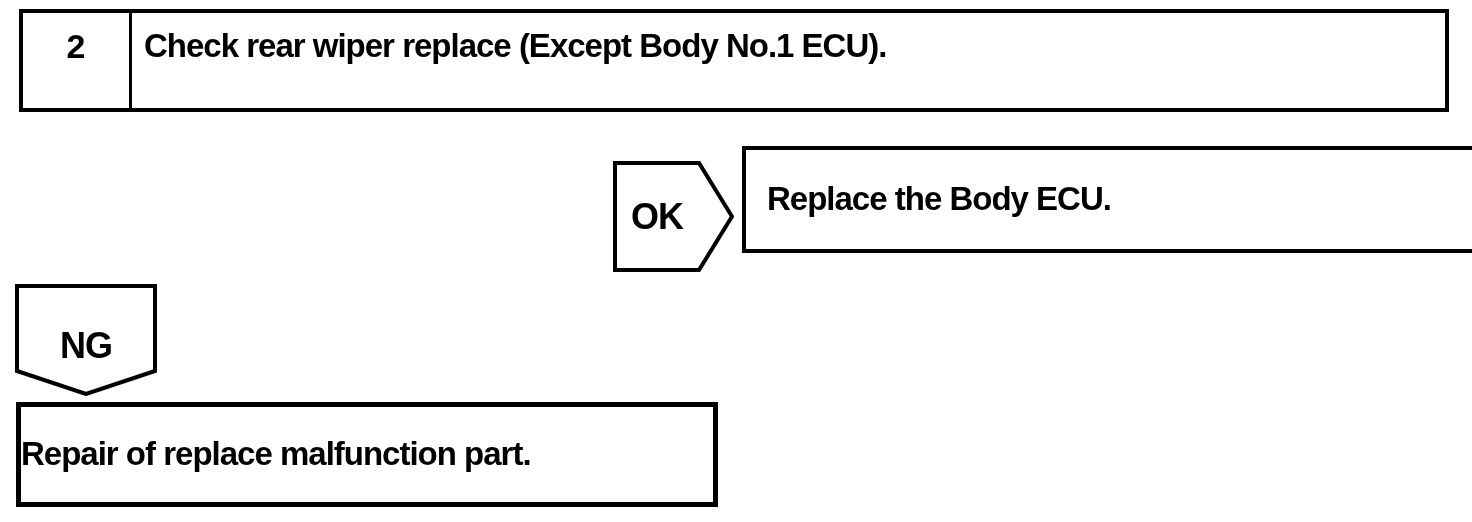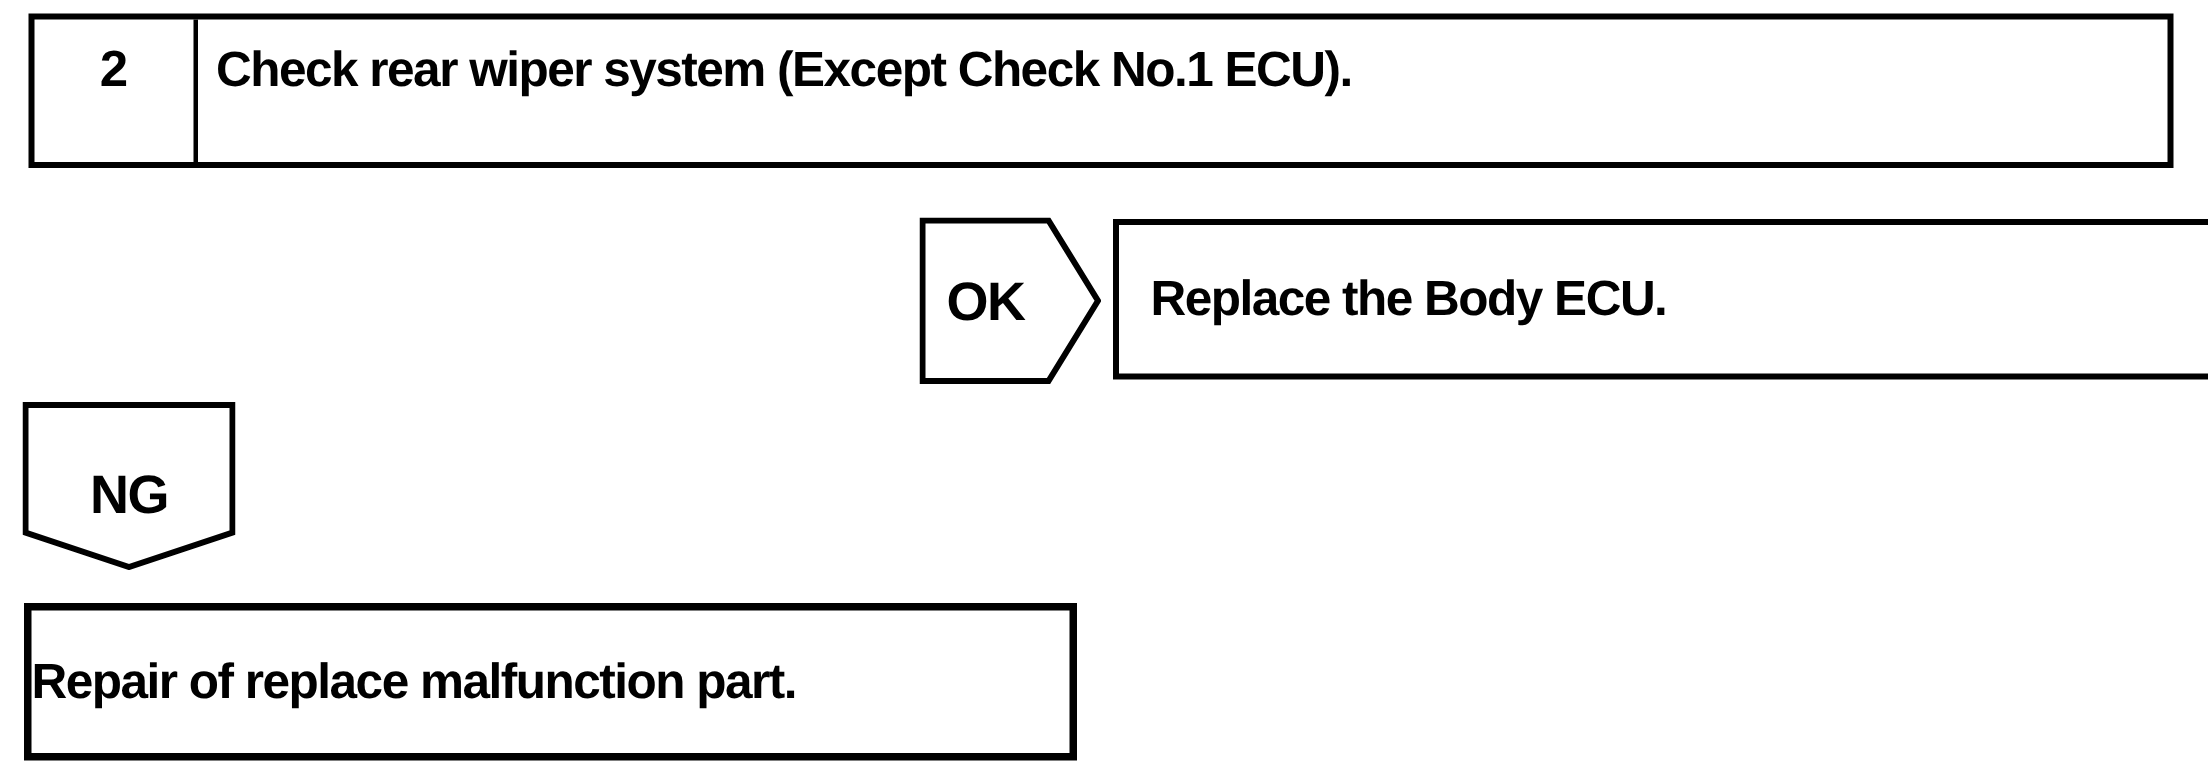--- a/index.html
+++ b/index.html
@@ -46,20 +46,21 @@
     padding: 15px 10px 0 12px;
     font-size: 33px;
     line-height: 1.1;
     letter-spacing: -1px;
     white-space: nowrap;
     overflow: hidden;
   }
   
   .connector {
     position: absolute;
+    margin-top: 16px;
   }
   .connector svg {
     display: block;
   }
   .connector .label {
     position: absolute;
     display: flex;
     align-items: center;
     justify-content: center;
     font-size: 36px;
@@ -119,21 +120,21 @@
     border-width: 5px;
   }
 </style>
 </head>
 <body>
 
 <div class="canvas">
 
   <div class="step-box">
     <div class="step-num-cell">2</div>
-    <div class="step-text-cell">Check rear wiper system (Except Check No.1 ECU).</div>
+    <div class="step-text-cell">Check rear wiper replace (Except Body No.1 ECU).</div>
   </div>
 
   <div class="connector ok-connector">
     <svg width="121" height="111" viewBox="0 0 121 111">
       <polygon points="2,2 86,2 119,55.5 86,109 2,109" fill="#ffffff" stroke="#000000" stroke-width="4" stroke-linejoin="miter"></polygon>
     </svg>
     <div class="label">OK</div>
   </div>
 
   <div class="result-box ok-result-box">

